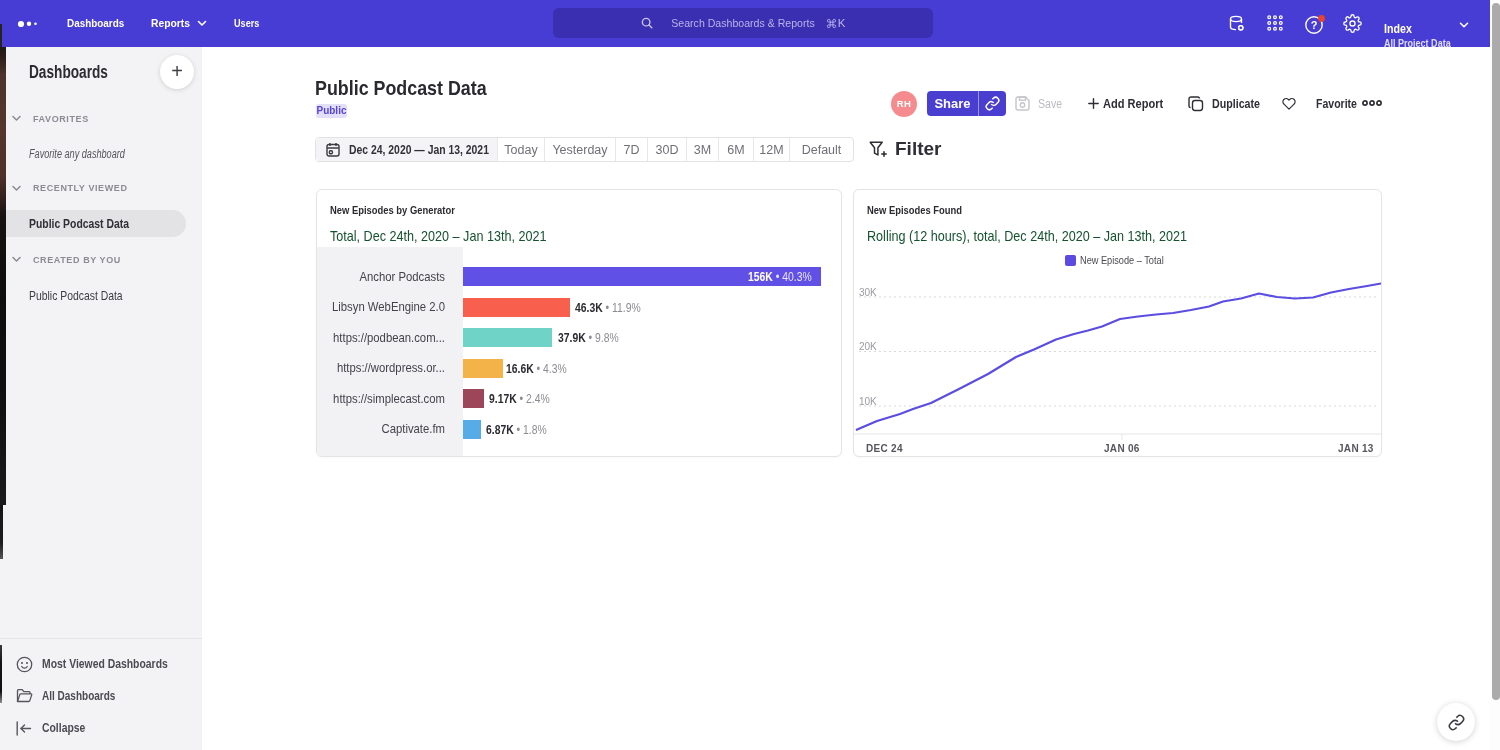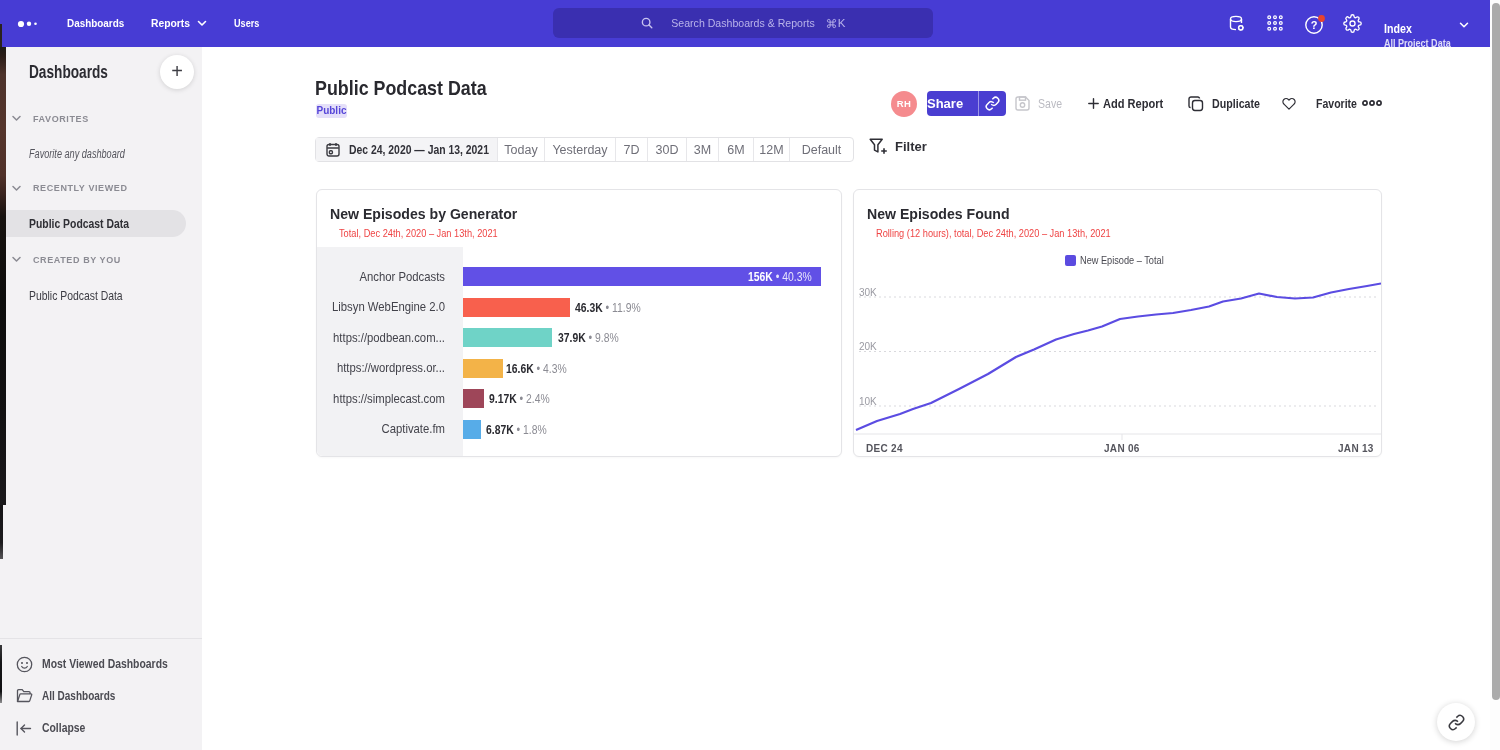--- a/index.html
+++ b/index.html
@@ -51,38 +51,38 @@
     color:#5646d8; font-size:10px; font-weight:700; text-align:center; line-height:14px; }
 
   
   #toolbar { left:315px; top:137px; width:539px; height:25px; border:1px solid #e2e2e5; border-radius:4px;
     background:#fff; display:flex; align-items:stretch; }
   .tb-seg { display:flex; align-items:center; justify-content:center; font-size:12.5px; color:#6f6f78;
     border-right:1px solid #e7e7ea; }
   .tb-seg:last-child { border-right:none; }
   #tb-date { background:#f4f4f6; color:#313138; font-weight:700; width:182px; justify-content:flex-start; padding-left:10px; font-size:13px; }
   #filter { left:869px; top:138px; display:flex; align-items:center; gap:7px;
-    font-size:13px; font-weight:700; color:#2e2e35; }
+    font-size:19px; font-weight:700; color:#2e2e35; }
 
   
   #avatar { left:891px; top:91px; width:26px; height:26px; border-radius:50%; background:#f58b8e;
     color:#fff; font-size:9.5px; font-weight:700; text-align:center; line-height:26px; letter-spacing:.5px; }
   #sharebtn { left:927px; top:91px; width:79px; height:25px; background:#4a3ed1; border-radius:4px; display:flex; }
-  #sharebtn .s1 { width:52px; color:#fff; font-size:13px; font-weight:700; line-height:25px;
+  #sharebtn .s1 { width:52px; color:#fff; font-size:13px; font-weight:700; text-align:center; line-height:25px;
     border-right:1px solid rgba(255,255,255,.45); }
   #sharebtn .s2 { flex:1; display:flex; align-items:center; justify-content:center; }
   .hact { position:absolute; top:91px; height:25px; display:flex; align-items:center; gap:8px; font-size:13.5px; }
 
   
   .card { position:absolute; top:189px; height:268px; background:#fff; border:1px solid #e4e4e7;
     border-radius:6px; box-shadow:0 1px 2px rgba(0,0,0,.03); }
   #card1 { left:316px; width:526px; }
   #card2 { left:853px; width:529px; }
-  .c-title { position:absolute; left:13px; top:15px; font-size:15px; font-weight:700; color:#2b2b31; }
-  .c-sub { position:absolute; left:22px; top:37px; font-size:11px; color:#ef4444; }
+  .c-title { position:absolute; left:13px; top:15px; font-size:10px; font-weight:700; color:#2b2b31; }
+  .c-sub { position:absolute; left:13px; top:37px; font-size:15px; color:#14532d; }
 
   
   #labelcol { position:absolute; left:0; top:57px; width:146px; height:209px; background:#f2f2f4; border-radius:0 0 0 6px; }
   .b-label { position:absolute; right:396px; width:220px; text-align:right; font-size:13px; color:#43434b;
     transform:scaleX(.87); transform-origin:100% 50%; }
   .bar { position:absolute; left:146px; height:19px; }
   .b-val { position:absolute; font-size:12.5px; white-space:nowrap; transform:scaleX(.83); transform-origin:0 50%; }
   .b-val b { color:#2b2b31; font-weight:700; }
   .b-val span { color:#8b8b93; }
 

